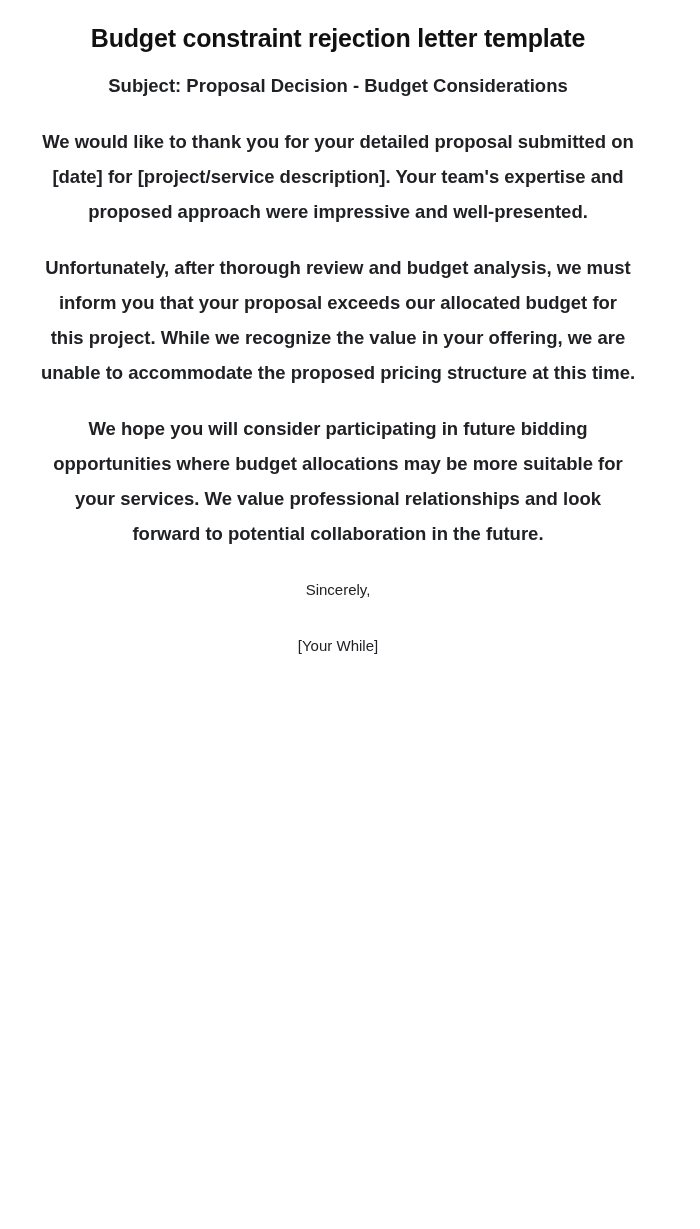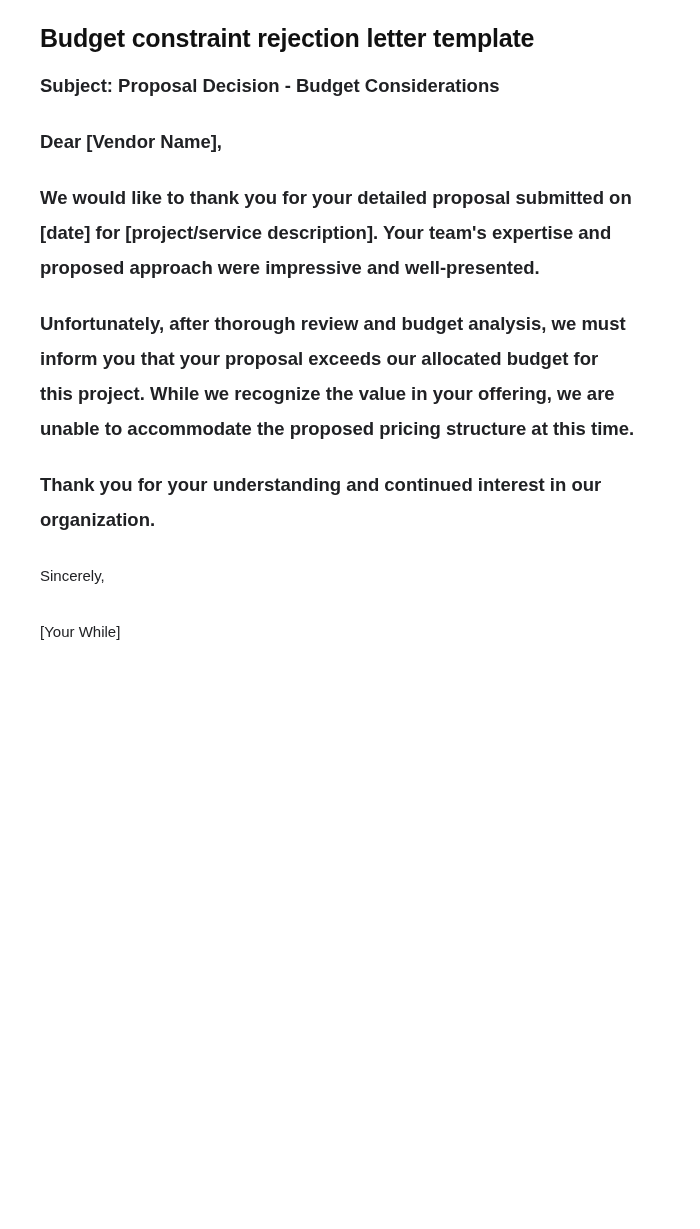--- a/index.html
+++ b/index.html
@@ -13,20 +13,21 @@
     min-height: 1229px;
     font-family: "Liberation Sans", "DejaVu Sans", sans-serif;
     -webkit-font-smoothing: antialiased;
   }
   .page {
     width: 700px;
     min-height: 1229px;
     box-sizing: border-box;
     padding: 22px 64px 40px 40px;
     background: #ffffff;
+    text-align: center;
   }
   .doc-title {
     font-size: 25px;
     line-height: 32px;
     font-weight: 700;
     color: #111111;
     letter-spacing: -0.2px;
     margin: 0 0 14px 0;
   }
   .para {
@@ -51,29 +52,28 @@
 </style>
 </head>
 <body>
 
 <div class="page">
 
   <h1 class="doc-title">Budget constraint rejection letter template</h1>
 
   <p class="para">Subject: Proposal Decision - Budget Considerations</p>
 
-  <p class="para">Dear [Vendor Name],</p>
 
   <p class="para">We would like to thank you for your detailed proposal submitted on [date] for [project/service description]. Your team's expertise and proposed approach were impressive and well-presented.</p>
 
   <p class="para">Unfortunately, after thorough review and budget analysis, we must inform you that your proposal exceeds our allocated budget for this project. While we recognize the value in your offering, we are unable to accommodate the proposed pricing structure at this time.</p>
 
 
+  <p class="para">We hope you will consider participating in future bidding opportunities where budget allocations may be more suitable for your services. We value professional relationships and look forward to potential collaboration in the future.</p>
 
-  <p class="para">Thank you for your understanding and continued interest in our organization.</p>
 
   <p class="sig-line">Sincerely,</p>
 
   <p class="sig-line">[Your While]</p>
 
 
 
 </div>
 
 </body></html>

